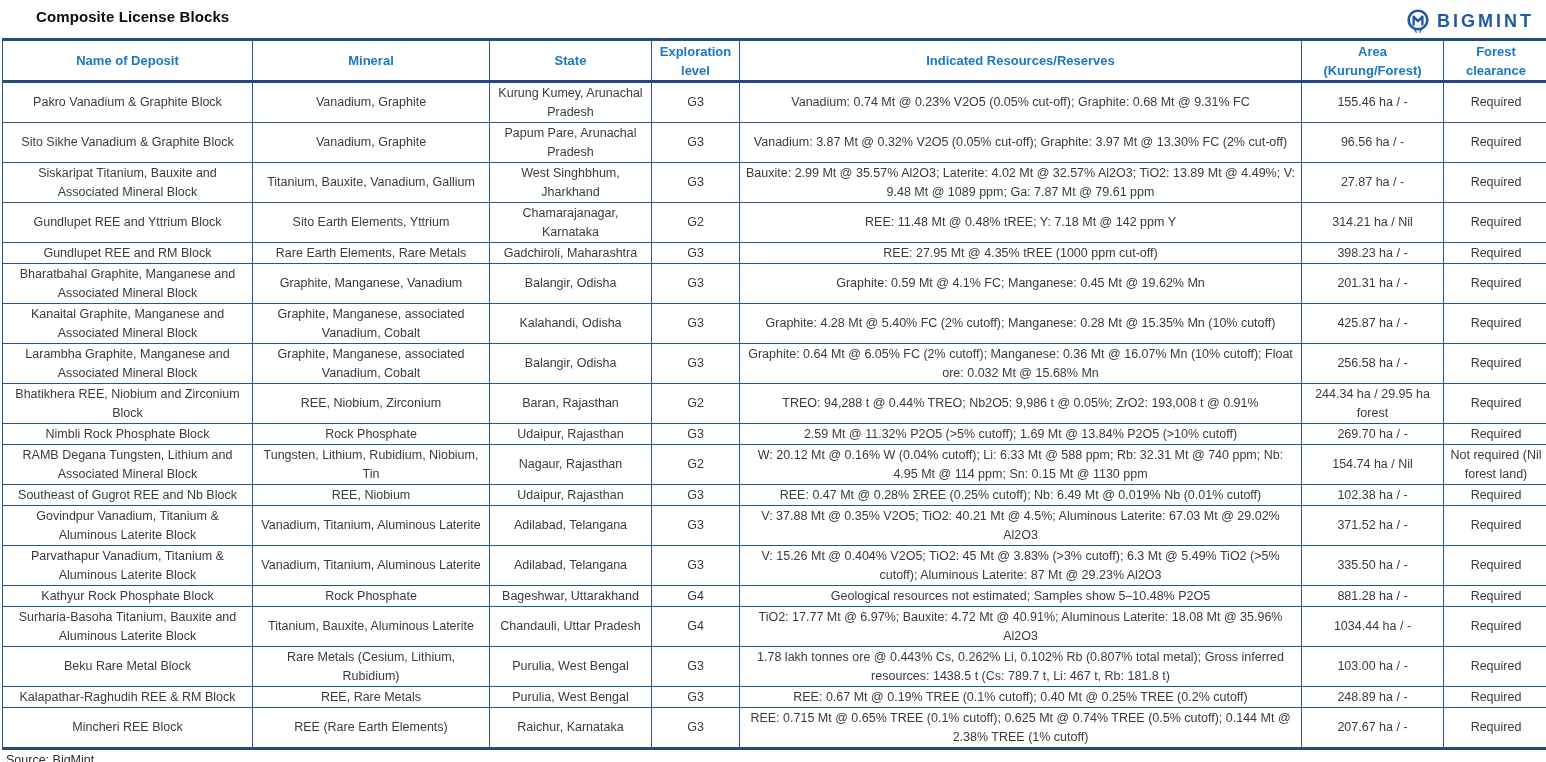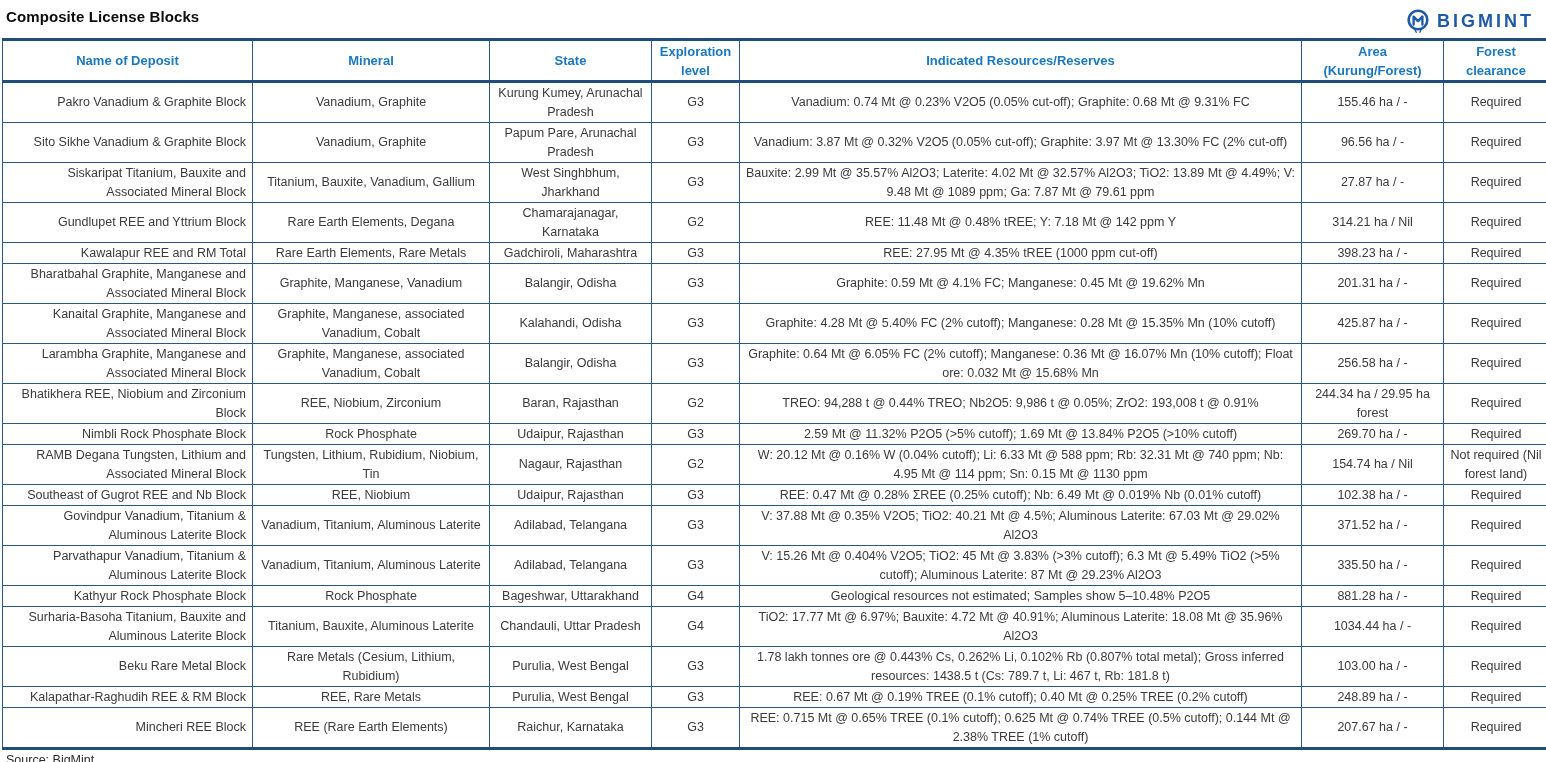--- a/index.html
+++ b/index.html
@@ -12,20 +12,21 @@
     overflow: hidden;
   }
   .page { width: 1546px; padding: 0 2px; }
 
   .topbar {
     display: flex;
     justify-content: space-between;
     align-items: flex-start;
     padding: 8px 6px 4px 4px;
     height: 38px;
+    margin-left: 30px;
   }
   .page-title {
     font-size: 15px;
     font-weight: bold;
     color: #0d0d0d;
     letter-spacing: 0.1px;
   }
   .logo {
     display: flex;
     align-items: center;
@@ -56,21 +57,21 @@
   }
   .cl-table thead th {
     color: #1B78C0;
     font-weight: bold;
     font-size: 13px;
     height: 40px;
     border-bottom: 3px solid #1F4E7A;
     text-align: center;
   }
   .cl-table thead th.h-left { text-align: center; }
-  .c-left  { text-align: right; }
+  .c-left  { text-align: center; }
   .c-center{ text-align: center; }
 
   .source-line {
     font-size: 12.5px;
     color: #2b2b2b;
     padding: 3px 4px;
   }
 </style>
 </head>
 <body>
@@ -135,29 +136,29 @@
           <td class="c-left">Siskaripat Titanium, Bauxite and Associated Mineral Block</td>
           <td class="c-center">Titanium, Bauxite, Vanadium, Gallium</td>
           <td class="c-center">West Singhbhum, Jharkhand</td>
           <td class="c-center">G3</td>
           <td class="c-center">Bauxite: 2.99 Mt @ 35.57% Al2O3; Laterite: 4.02 Mt @ 32.57% Al2O3; TiO2: 13.89 Mt @ 4.49%; V: 9.48 Mt @ 1089 ppm; Ga: 7.87 Mt @ 79.61 ppm</td>
           <td class="c-center">27.87 ha / -</td>
           <td class="c-center">Required</td>
         </tr>
         <tr>
           <td class="c-left">Gundlupet REE and Yttrium Block</td>
-          <td class="c-center">Rare Earth Elements, Degana</td>
+          <td class="c-center">Sito Earth Elements, Yttrium</td>
           <td class="c-center">Chamarajanagar, Karnataka</td>
           <td class="c-center">G2</td>
           <td class="c-center">REE: 11.48 Mt @ 0.48% tREE; Y: 7.18 Mt @ 142 ppm Y</td>
           <td class="c-center">314.21 ha / Nil</td>
           <td class="c-center">Required</td>
         </tr>
         <tr>
-          <td class="c-left">Kawalapur REE and RM Total</td>
+          <td class="c-left">Gundlupet REE and RM Block</td>
           <td class="c-center">Rare Earth Elements, Rare Metals</td>
           <td class="c-center">Gadchiroli, Maharashtra</td>
           <td class="c-center">G3</td>
           <td class="c-center">REE: 27.95 Mt @ 4.35% tREE (1000 ppm cut-off)</td>
           <td class="c-center">398.23 ha / -</td>
           <td class="c-center">Required</td>
         </tr>
         <tr>
           <td class="c-left">Bharatbahal Graphite, Manganese and Associated Mineral Block</td>
           <td class="c-center">Graphite, Manganese, Vanadium</td>

